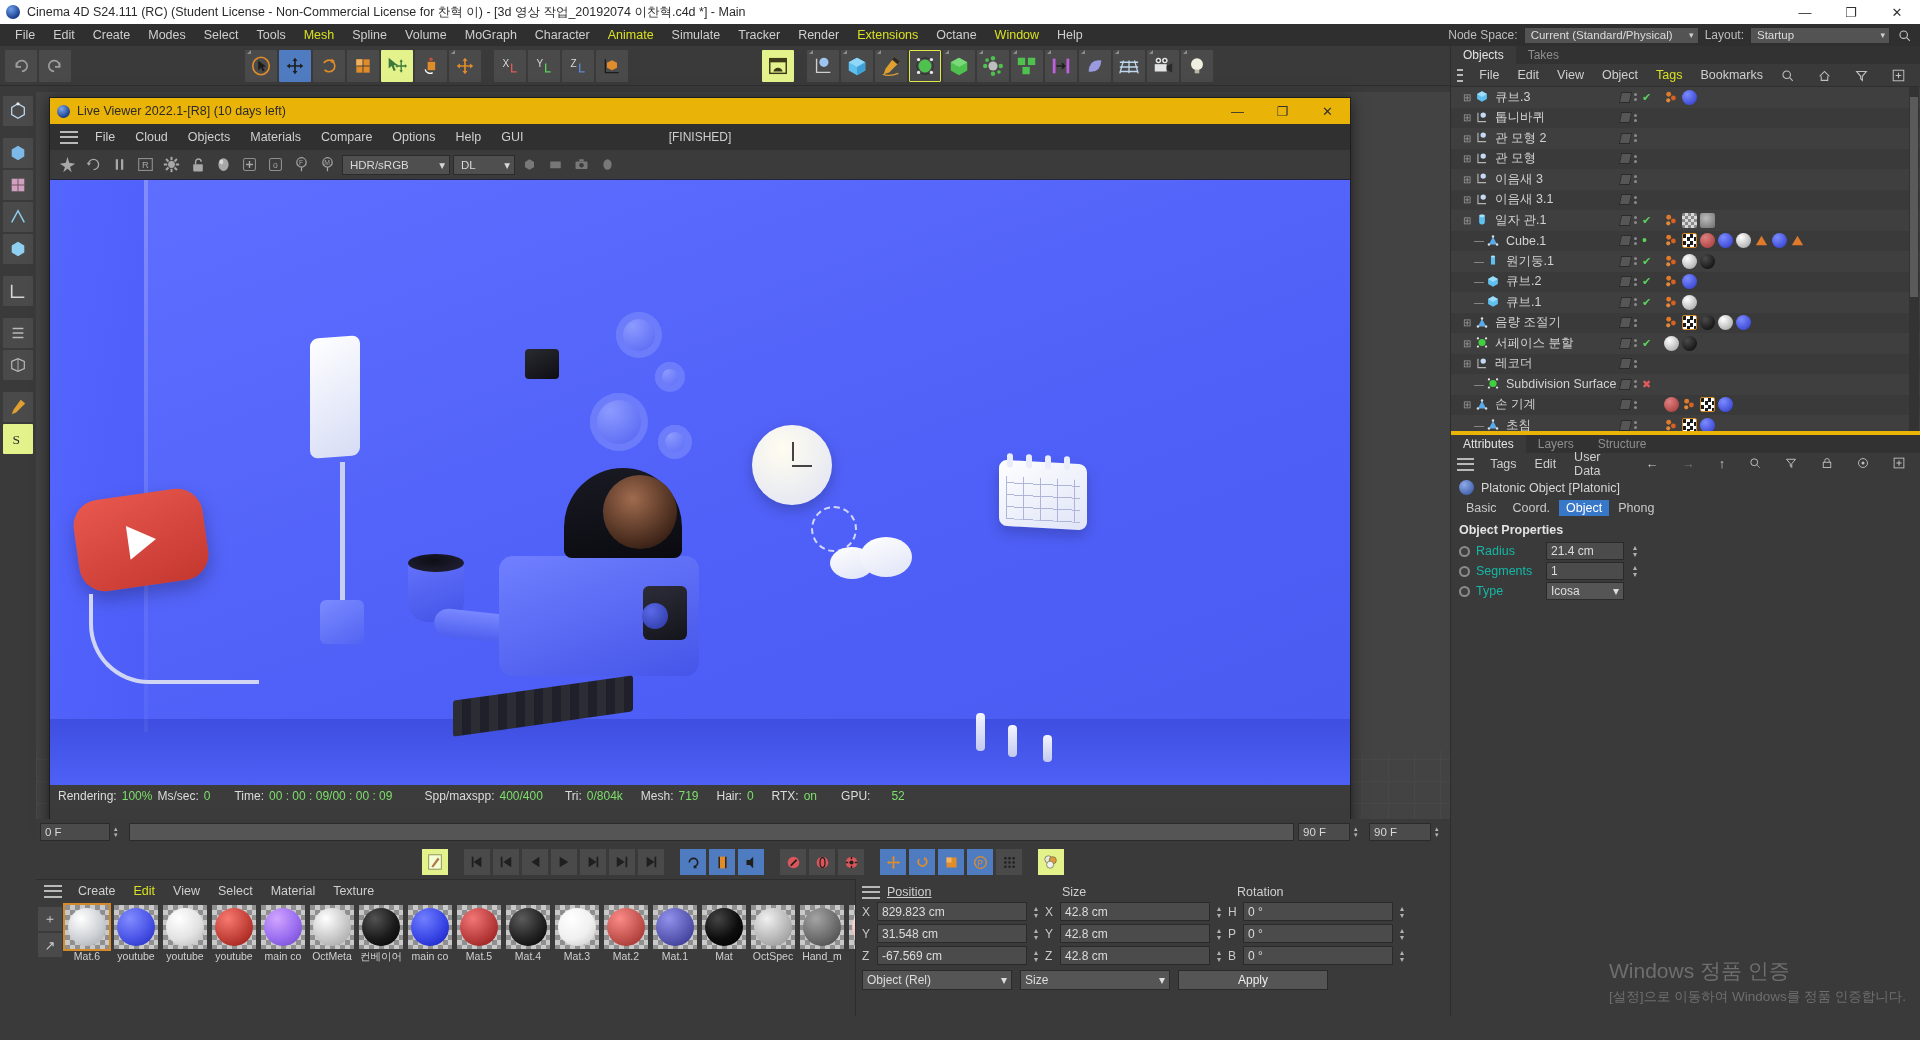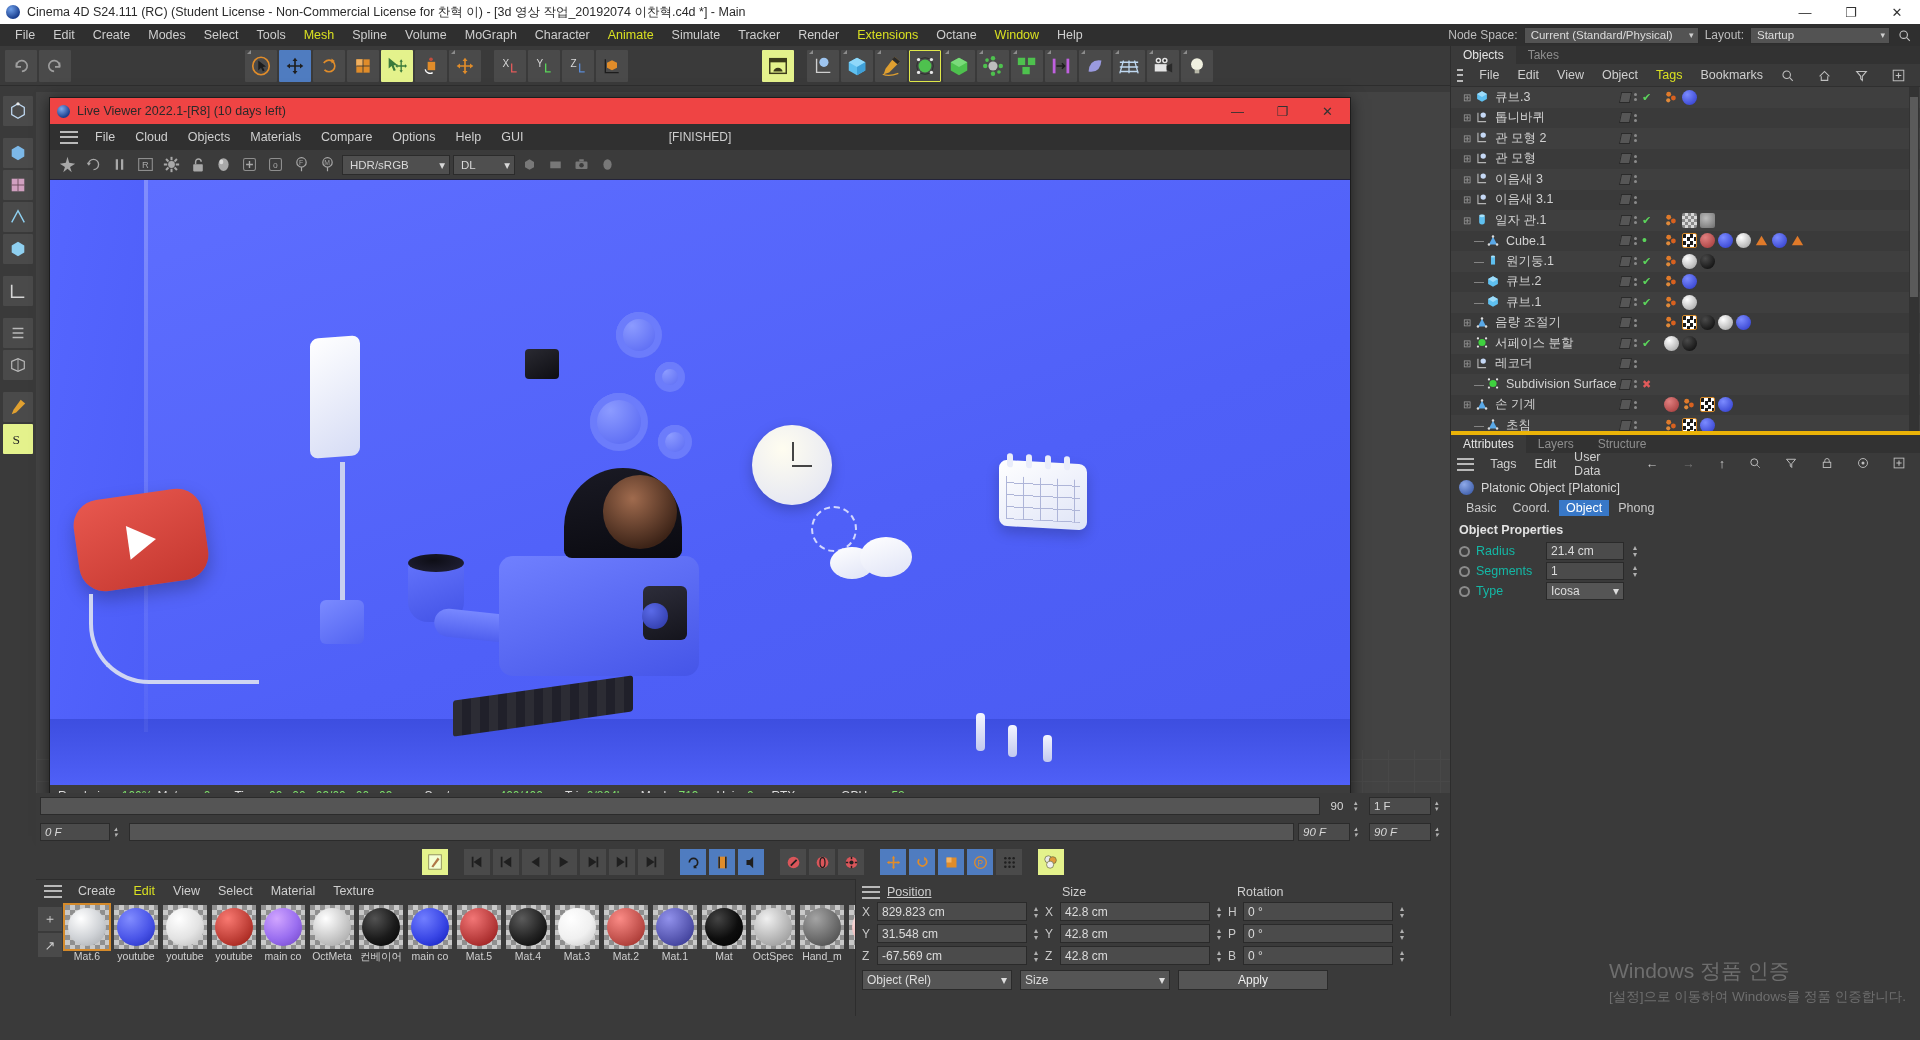--- a/index.html
+++ b/index.html
@@ -87,21 +87,21 @@
      opacity:.55;}
   .vp-info { position:absolute; right:6px; bottom:6px; font-size:11px; color:#a9a9a9; }
 
   
   .lv {
     position:absolute; left:49px; top:97px; width:1302px; height:737px;
     background:#2e2e2e; border:1px solid #1d1d1d; box-shadow:0 2px 14px rgba(0,0,0,.55);
     display:flex; flex-direction:column;
   }
   .lv-title {
-    height:26px; background:#ef4444; color:#2a2a2a; display:flex; align-items:center;
+    height:26px; background:#eab308; color:#2a2a2a; display:flex; align-items:center;
     padding-left:7px; font-size:12.5px; position:relative;
   }
   .lv-title .c4d-logo { width:13px;height:13px;border-radius:50%;
     background:radial-gradient(circle at 35% 30%, #7fa8ea, #1b3f8f 70%); margin-right:7px;}
   .lv-wbtns { position:absolute; right:0; top:0; height:26px; display:flex; }
   .lv-wbtns div { width:45px; display:flex;align-items:center;justify-content:center;color:#333;font-size:13px;}
   .lv-menu {
     height:26px; background:#303030; display:flex; align-items:center;
     padding-left:6px; font-size:12.5px; gap:0; position:relative;
   }
@@ -193,21 +193,21 @@
   .pin1{left:71.2%; top:85%; height:38px;}
   .pin2{left:73.7%; top:87%; height:32px;}
   .pin3{left:76.4%; top:88.5%; height:27px;}
   .cable{position:absolute;left:3%;top:66%;width:170px;height:90px;
      border-left:4px solid #cfd5f2;border-bottom:4px solid #cfd5f2;border-radius:0 0 0 60px;}
 
   
   .tl-row1 { position:absolute; left:36px; right:470px; top:793px; height:26px;
      background:#3a3a3a; display:flex; align-items:center; padding:0 4px; gap:4px;}
   .tl-row2 { position:absolute; left:36px; right:470px; top:819px; height:26px;
-     background:#3a3a3a; display:flex; align-items:center; padding:0 4px; gap:4px;font-style:italic;}
+     background:#3a3a3a; display:flex; align-items:center; padding:0 4px; gap:4px;}
   .tfield { height:18px; background:#4b4b4b; border:1px solid #2b2b2b; color:#d8d8d8;
      display:flex; align-items:center; padding:0 4px; font-size:11.5px; }
   .tbar { flex:1; height:18px; background:#4b4b4b; border:1px solid #2b2b2b; position:relative;}
   .tbar .fill{position:absolute;left:0;top:0;bottom:0;width:100%;background:#555;}
   .spin { width:11px; display:flex; flex-direction:column; justify-content:center; color:#b5b5b5; font-size:7px; line-height:6px;}
 
   
   .animbar { position:absolute; left:36px; right:470px; top:845px; height:34px;
      background:#3a3a3a; display:flex; align-items:center; justify-content:center; gap:3px;}
   .abtn { width:26px;height:26px;display:flex;align-items:center;justify-content:center;
@@ -845,29 +845,20 @@
         <span>RTX:</span>
         <span class="g">on</span>
         <span style="width:14px"></span>
         <span>GPU:</span>
         <span class="g" style="margin-left:16px">52</span>
       </div>
     </div>
     <div class="lv-bottom"></div>
   </div>
 
-  <div class="tl-row1">
-    <div class="tbar">
-        <i class="fill"></i>
-      </div>
-    <div style="width:26px;text-align:center;font-size:11.5px;color:#d8d8d8">90</div>
-    <div class="spin">▴<br>▾</div>
-    <div class="tfield" style="width:62px">1 F</div>
-    <div class="spin">▴<br>▾</div>
-  </div>
   <div class="tl-row2">
     <div class="tfield" style="width:70px">0 F</div>
     <div class="spin">▴<br>▾</div>
     <div class="tbar">
         <i class="fill"></i>
       </div>
     <div class="tfield" style="width:52px">90 F</div>
     <div class="spin">▴<br>▾</div>
     <div class="tfield" style="width:62px">90 F</div>
     <div class="spin">▴<br>▾</div>

